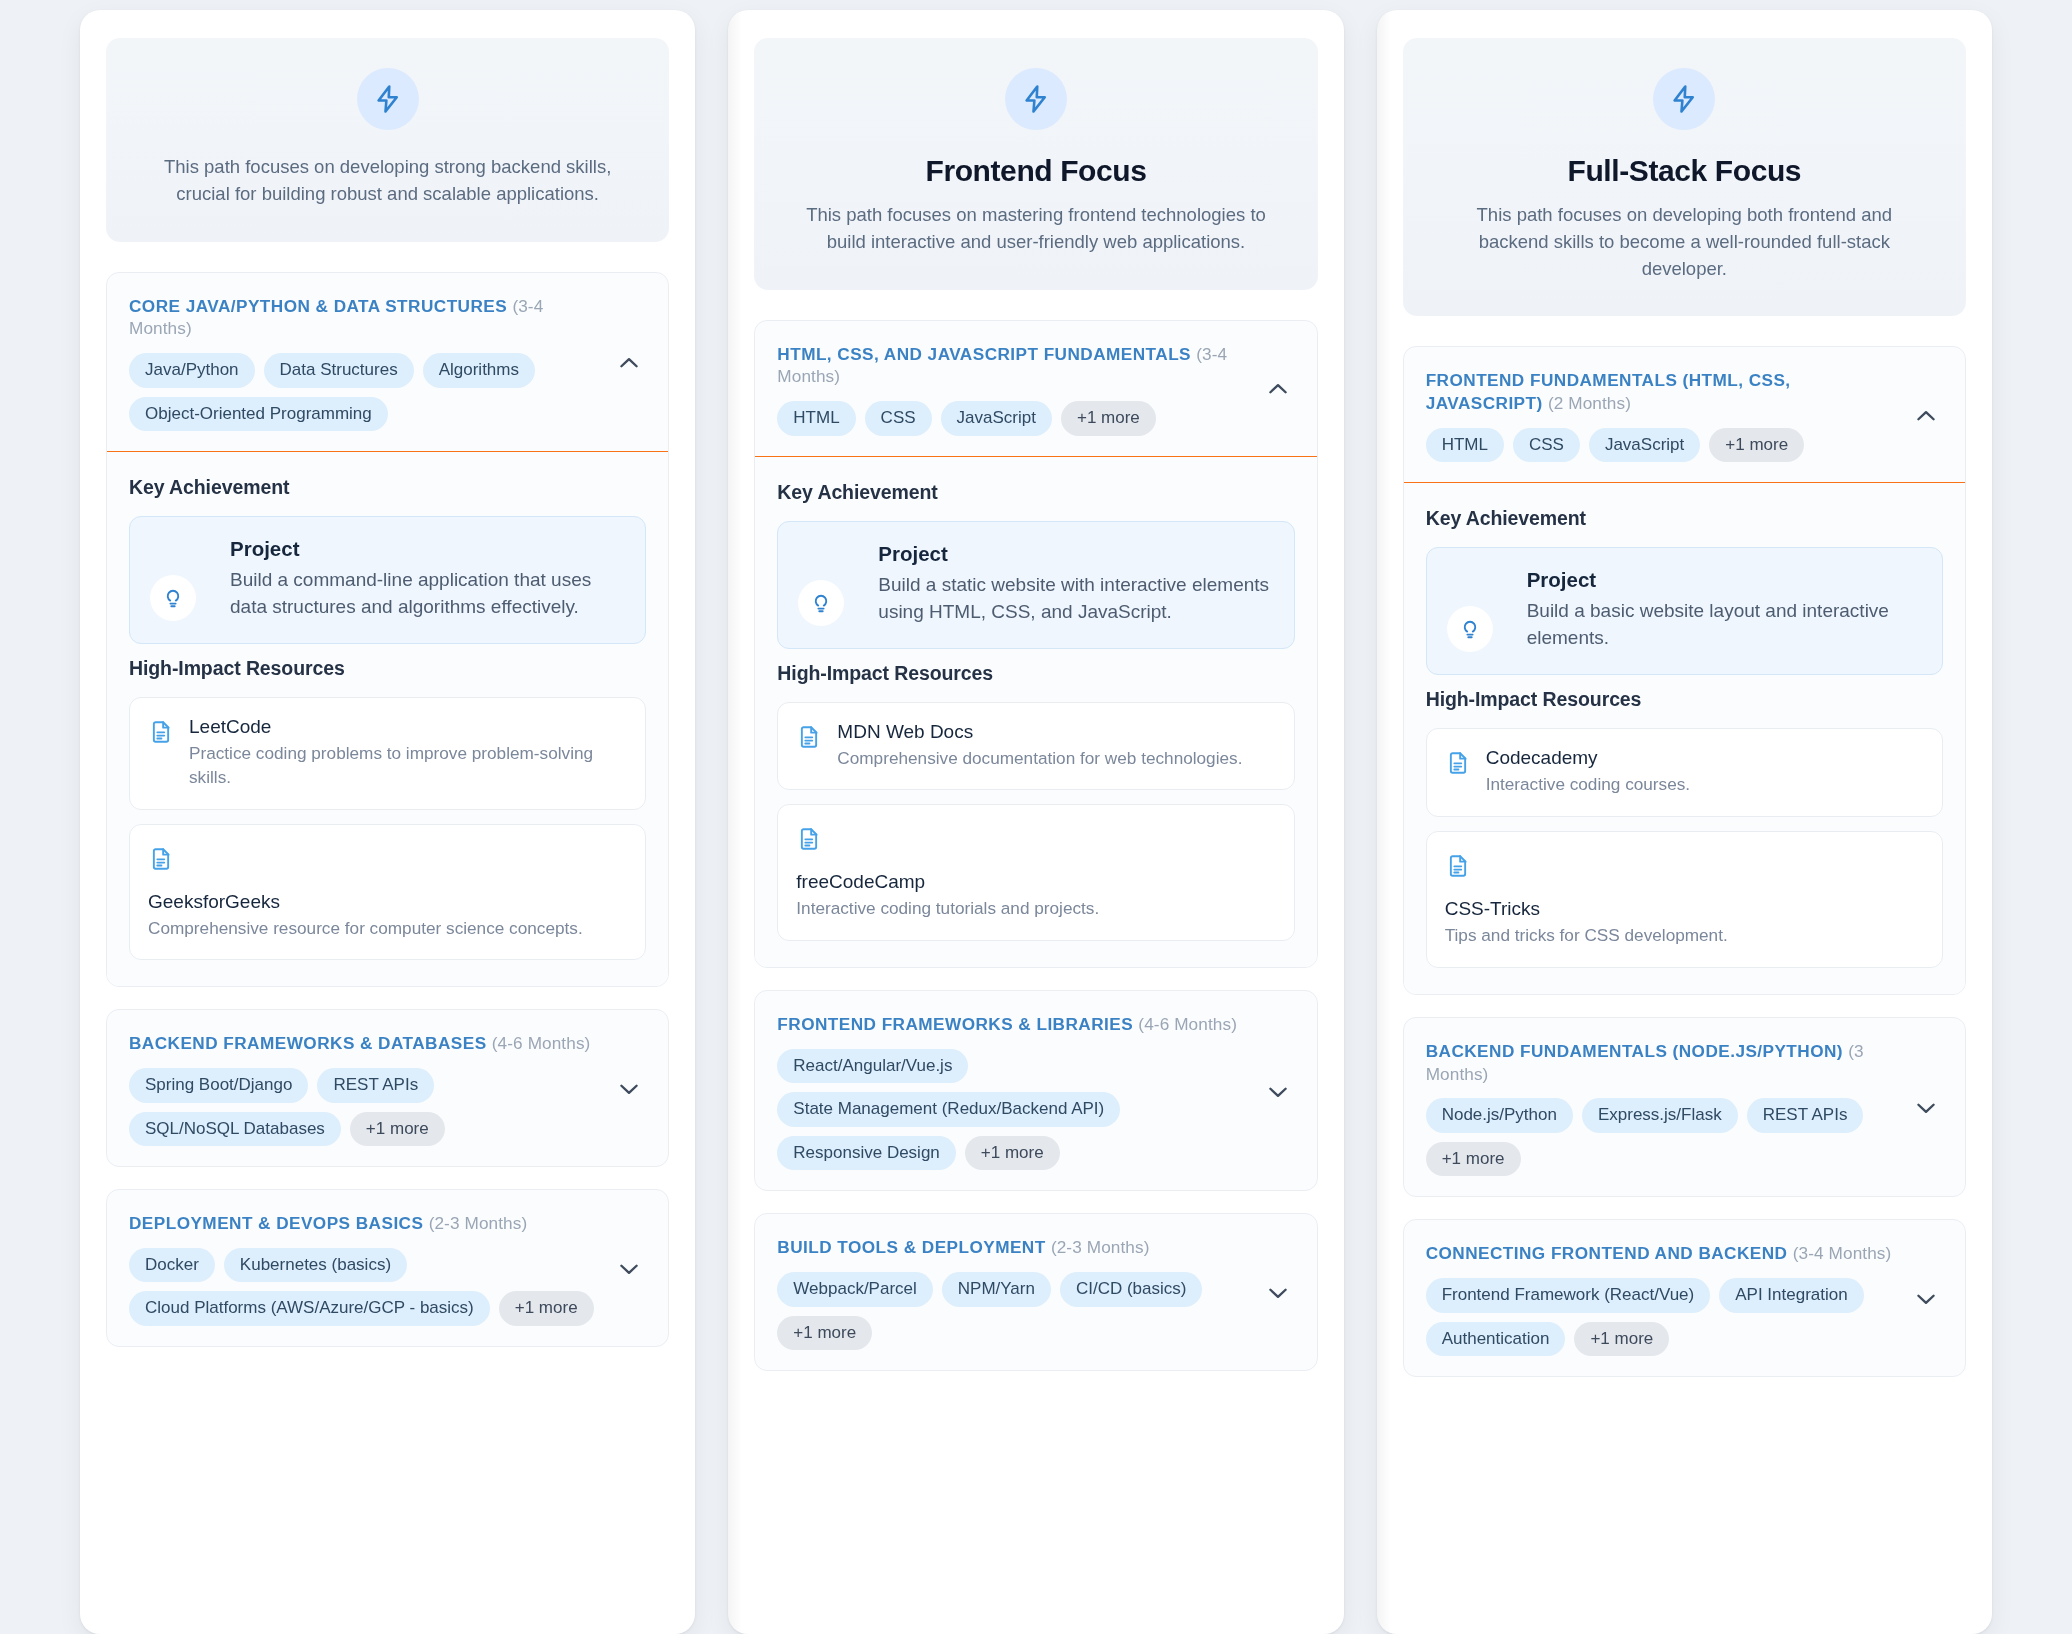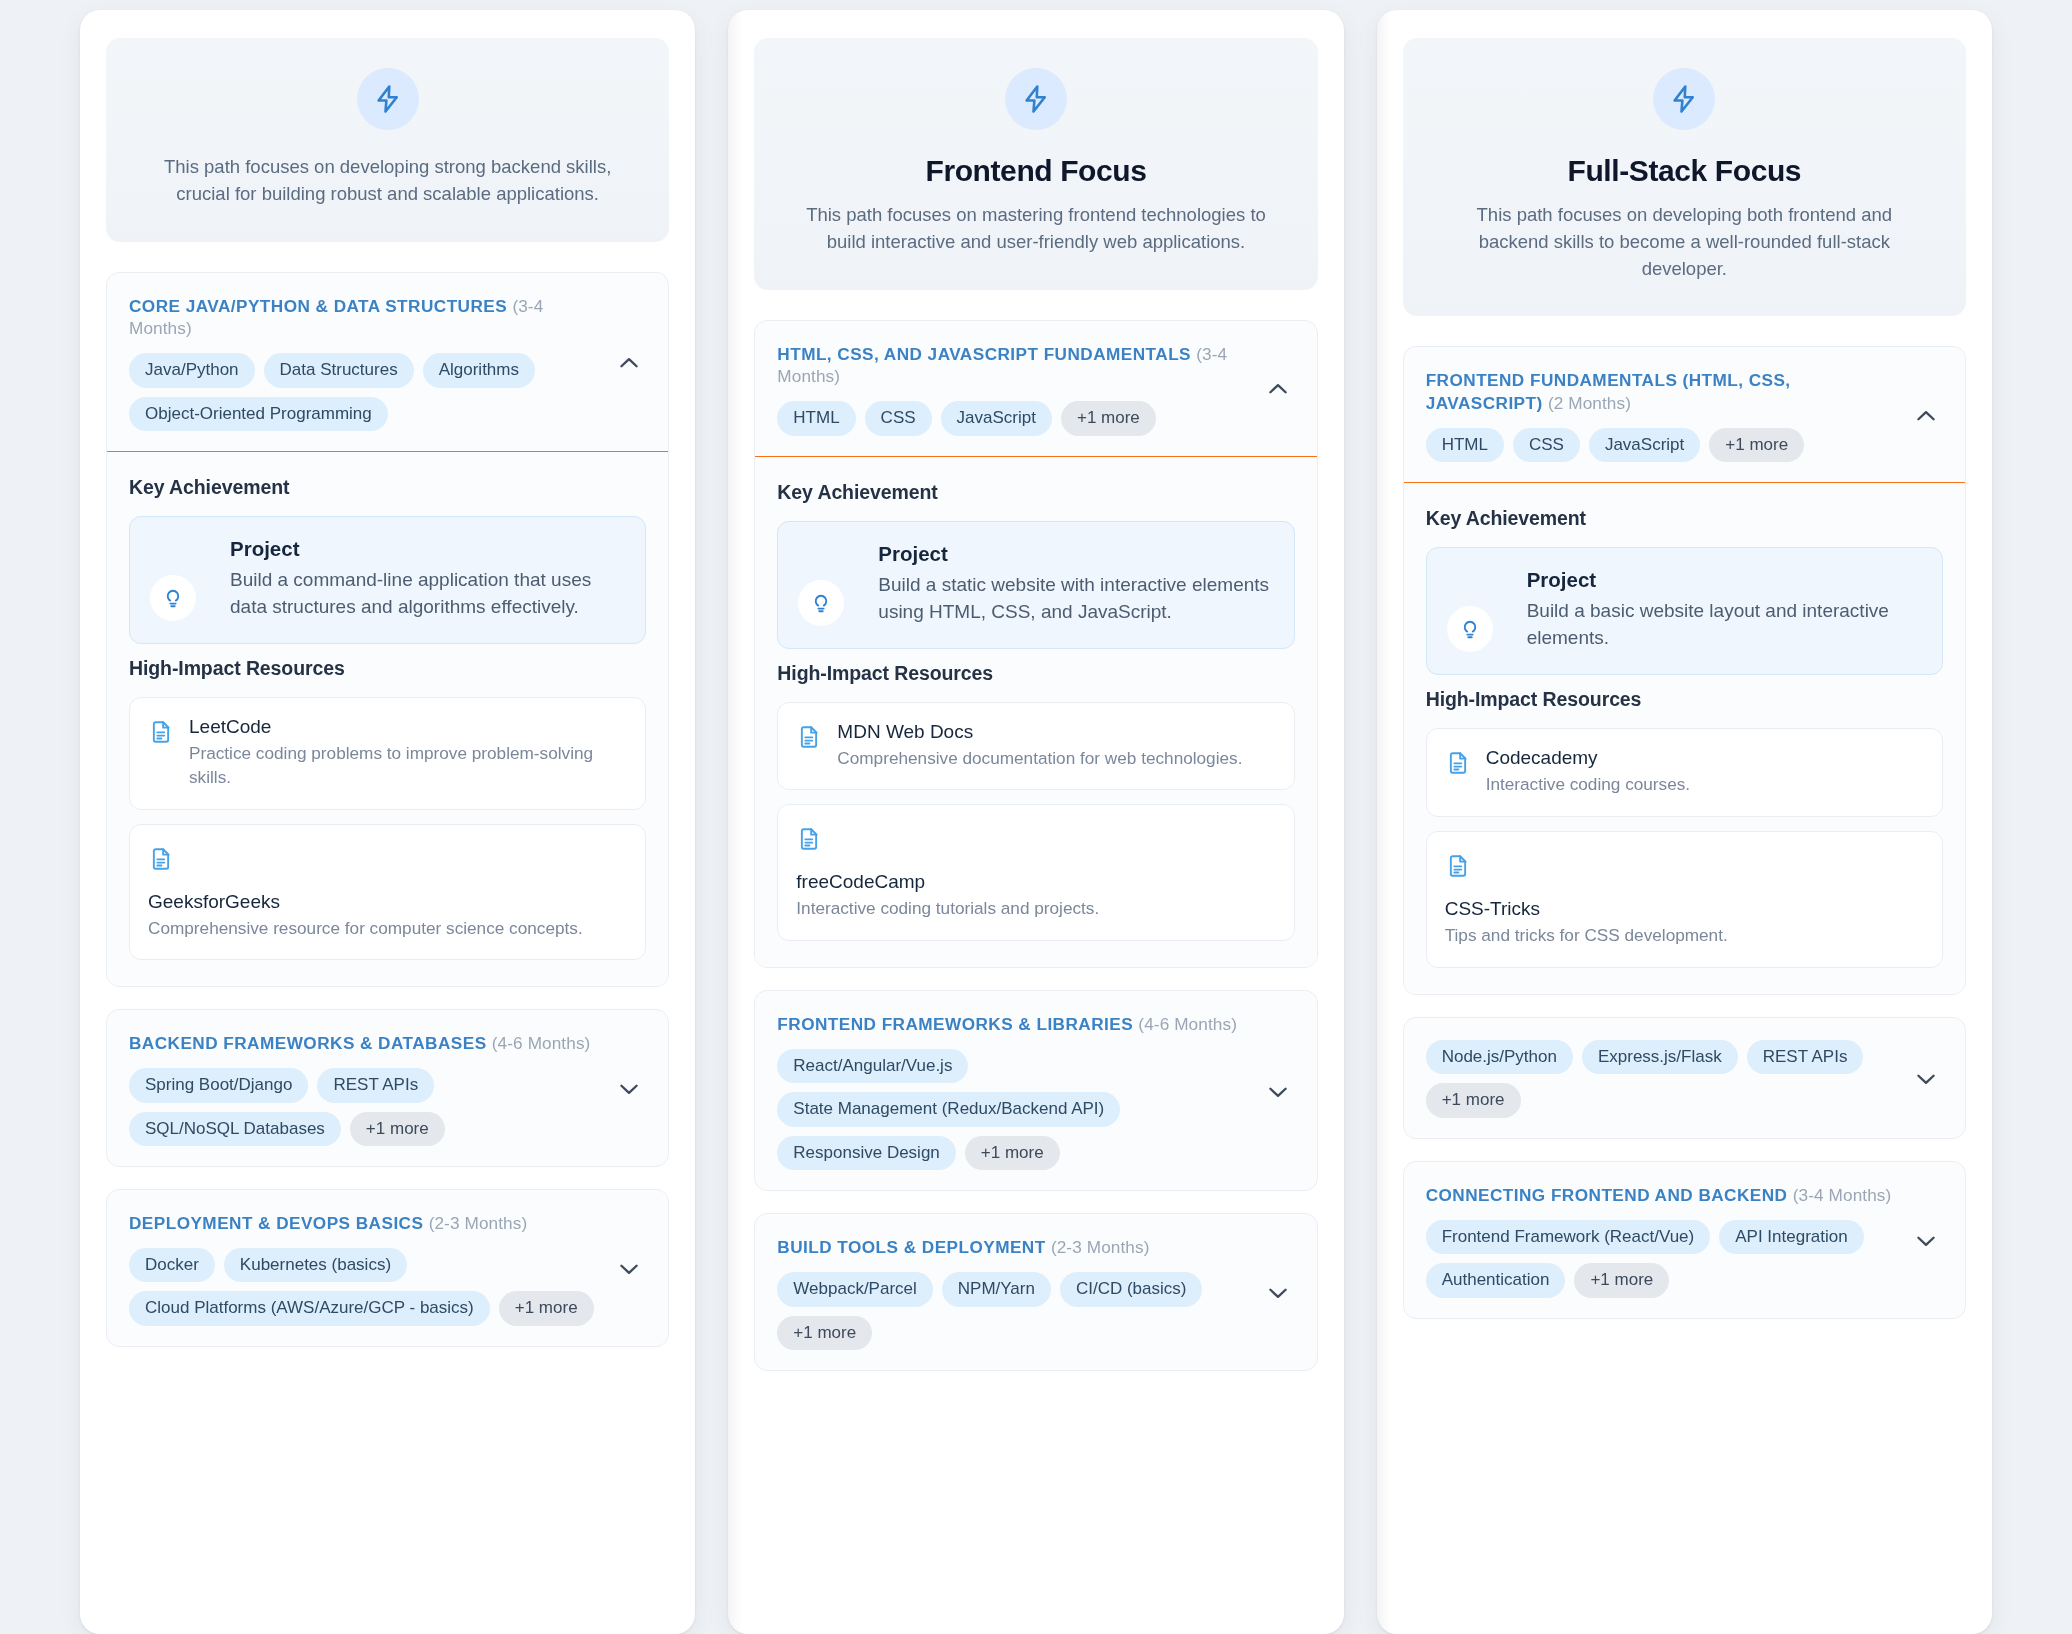--- a/index.html
+++ b/index.html
@@ -473,20 +473,21 @@
                   <div class="res-name">CSS-Tricks</div>
                   <div class="res-desc">Tips and tricks for CSS development.</div>
                 </div>
               </div>
             </div>
           </div>
         </div>
         <div class="module">
           <div class="module-head">
             <div class="module-head-main">
+              <div class="module-title"><span>Backend Fundamentals (Node.js/Python)</span> <span class="dur">(3 Months)</span></div>
               <div class="chips">
                 <span class="chip">Node.js/Python</span>
                 <span class="chip">Express.js/Flask</span>
                 <span class="chip">REST APIs</span>
                 <span class="chip more">+1 more</span>
               </div>
             </div>
             <span class="chev">
               <svg width="26" height="26" viewBox="0 0 24 24" fill="none" stroke="#3f4c5e" stroke-width="2.2" stroke-linecap="round" stroke-linejoin="round">
                 <polyline points="5 9 12 15.5 19 9"></polyline>

